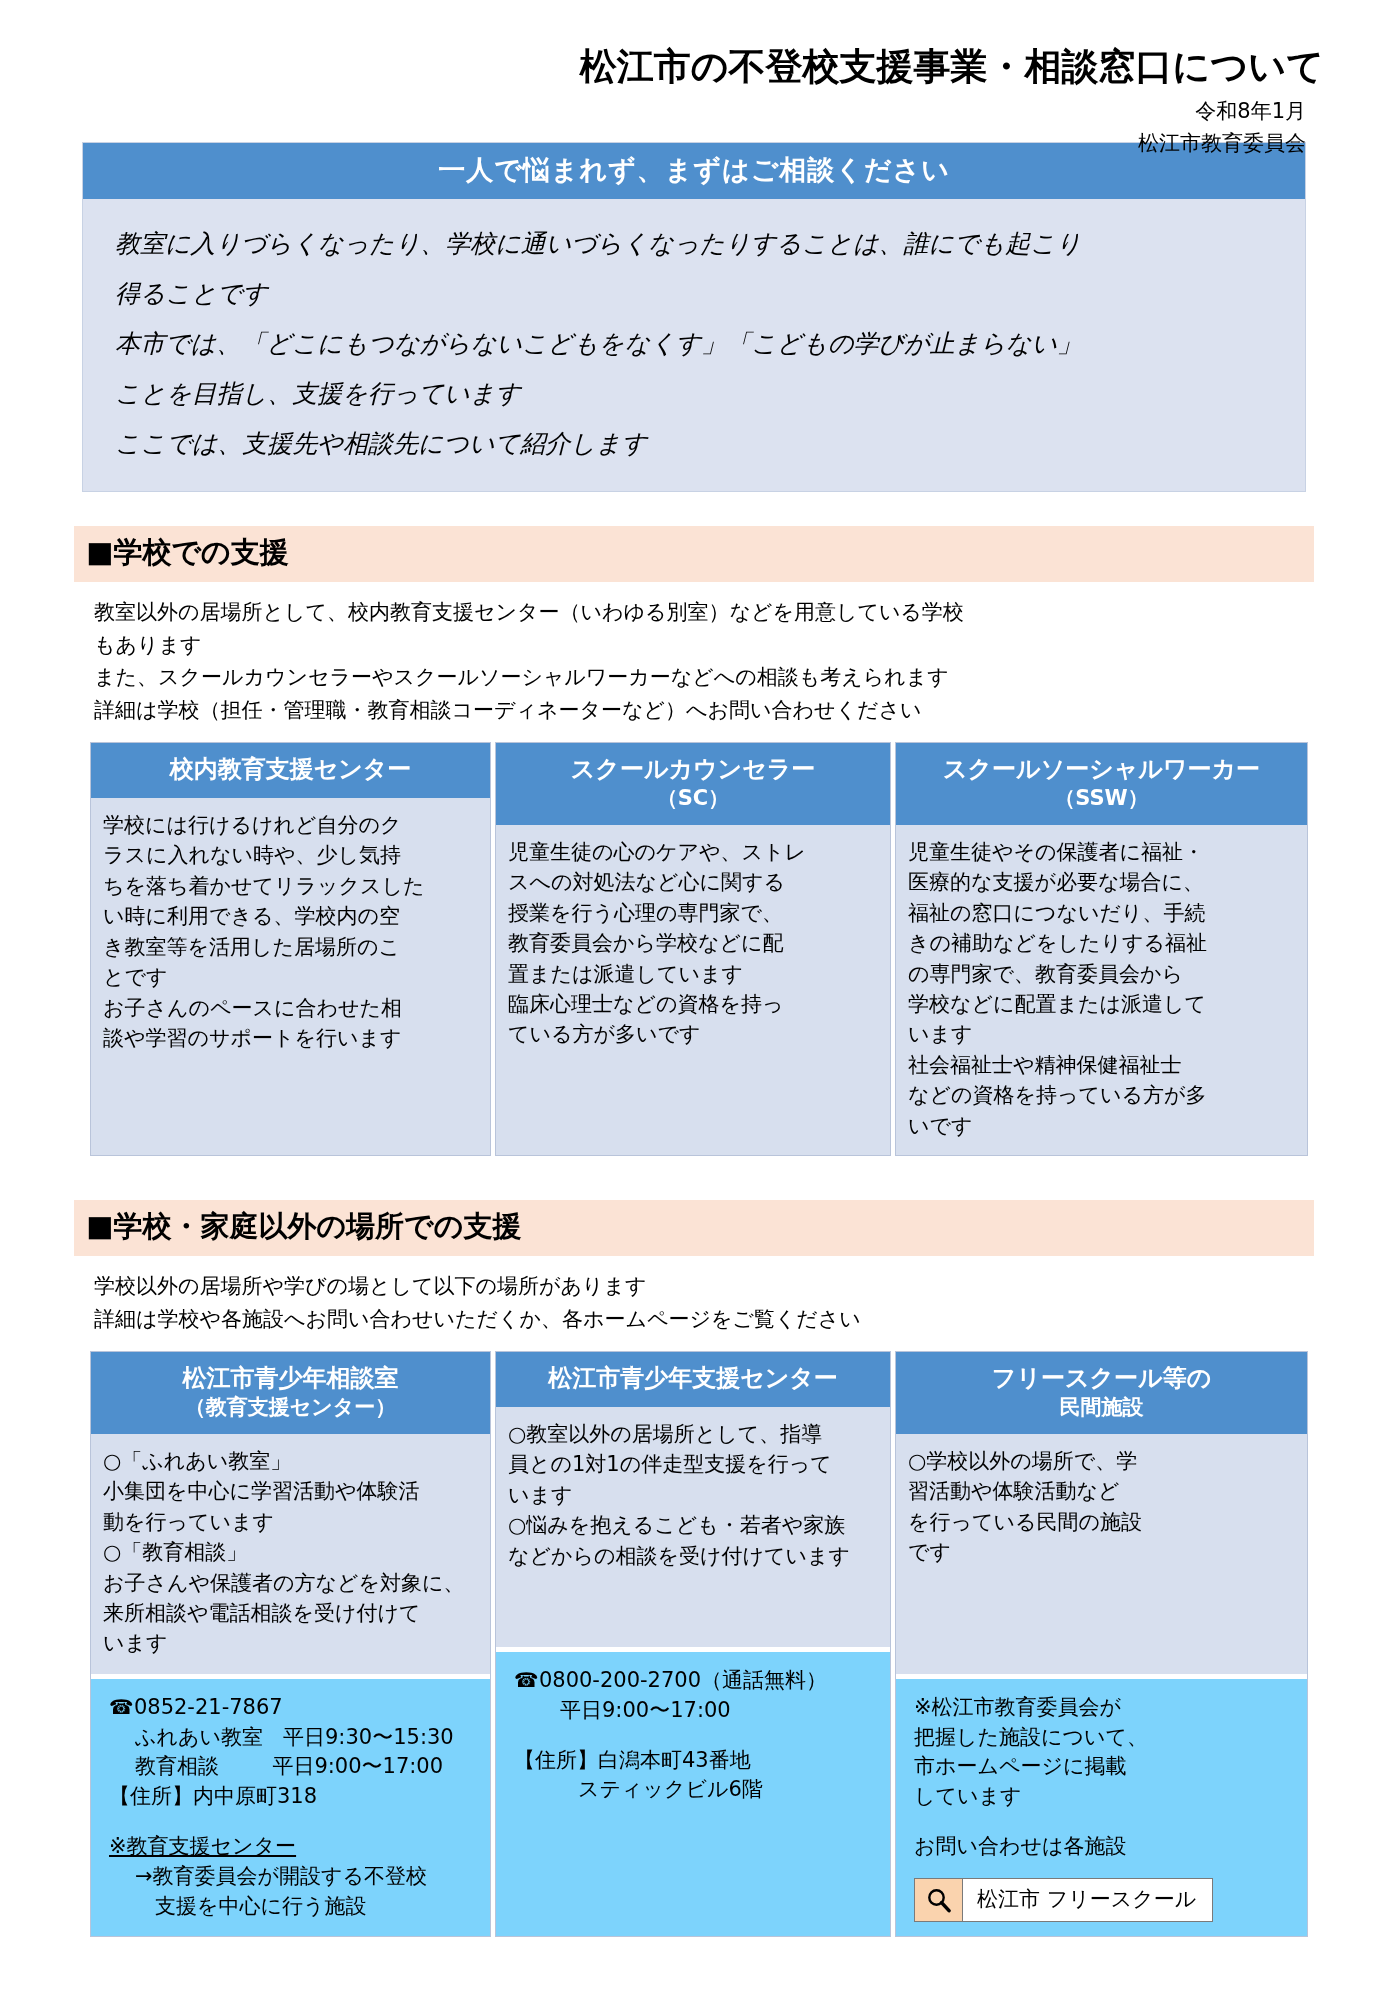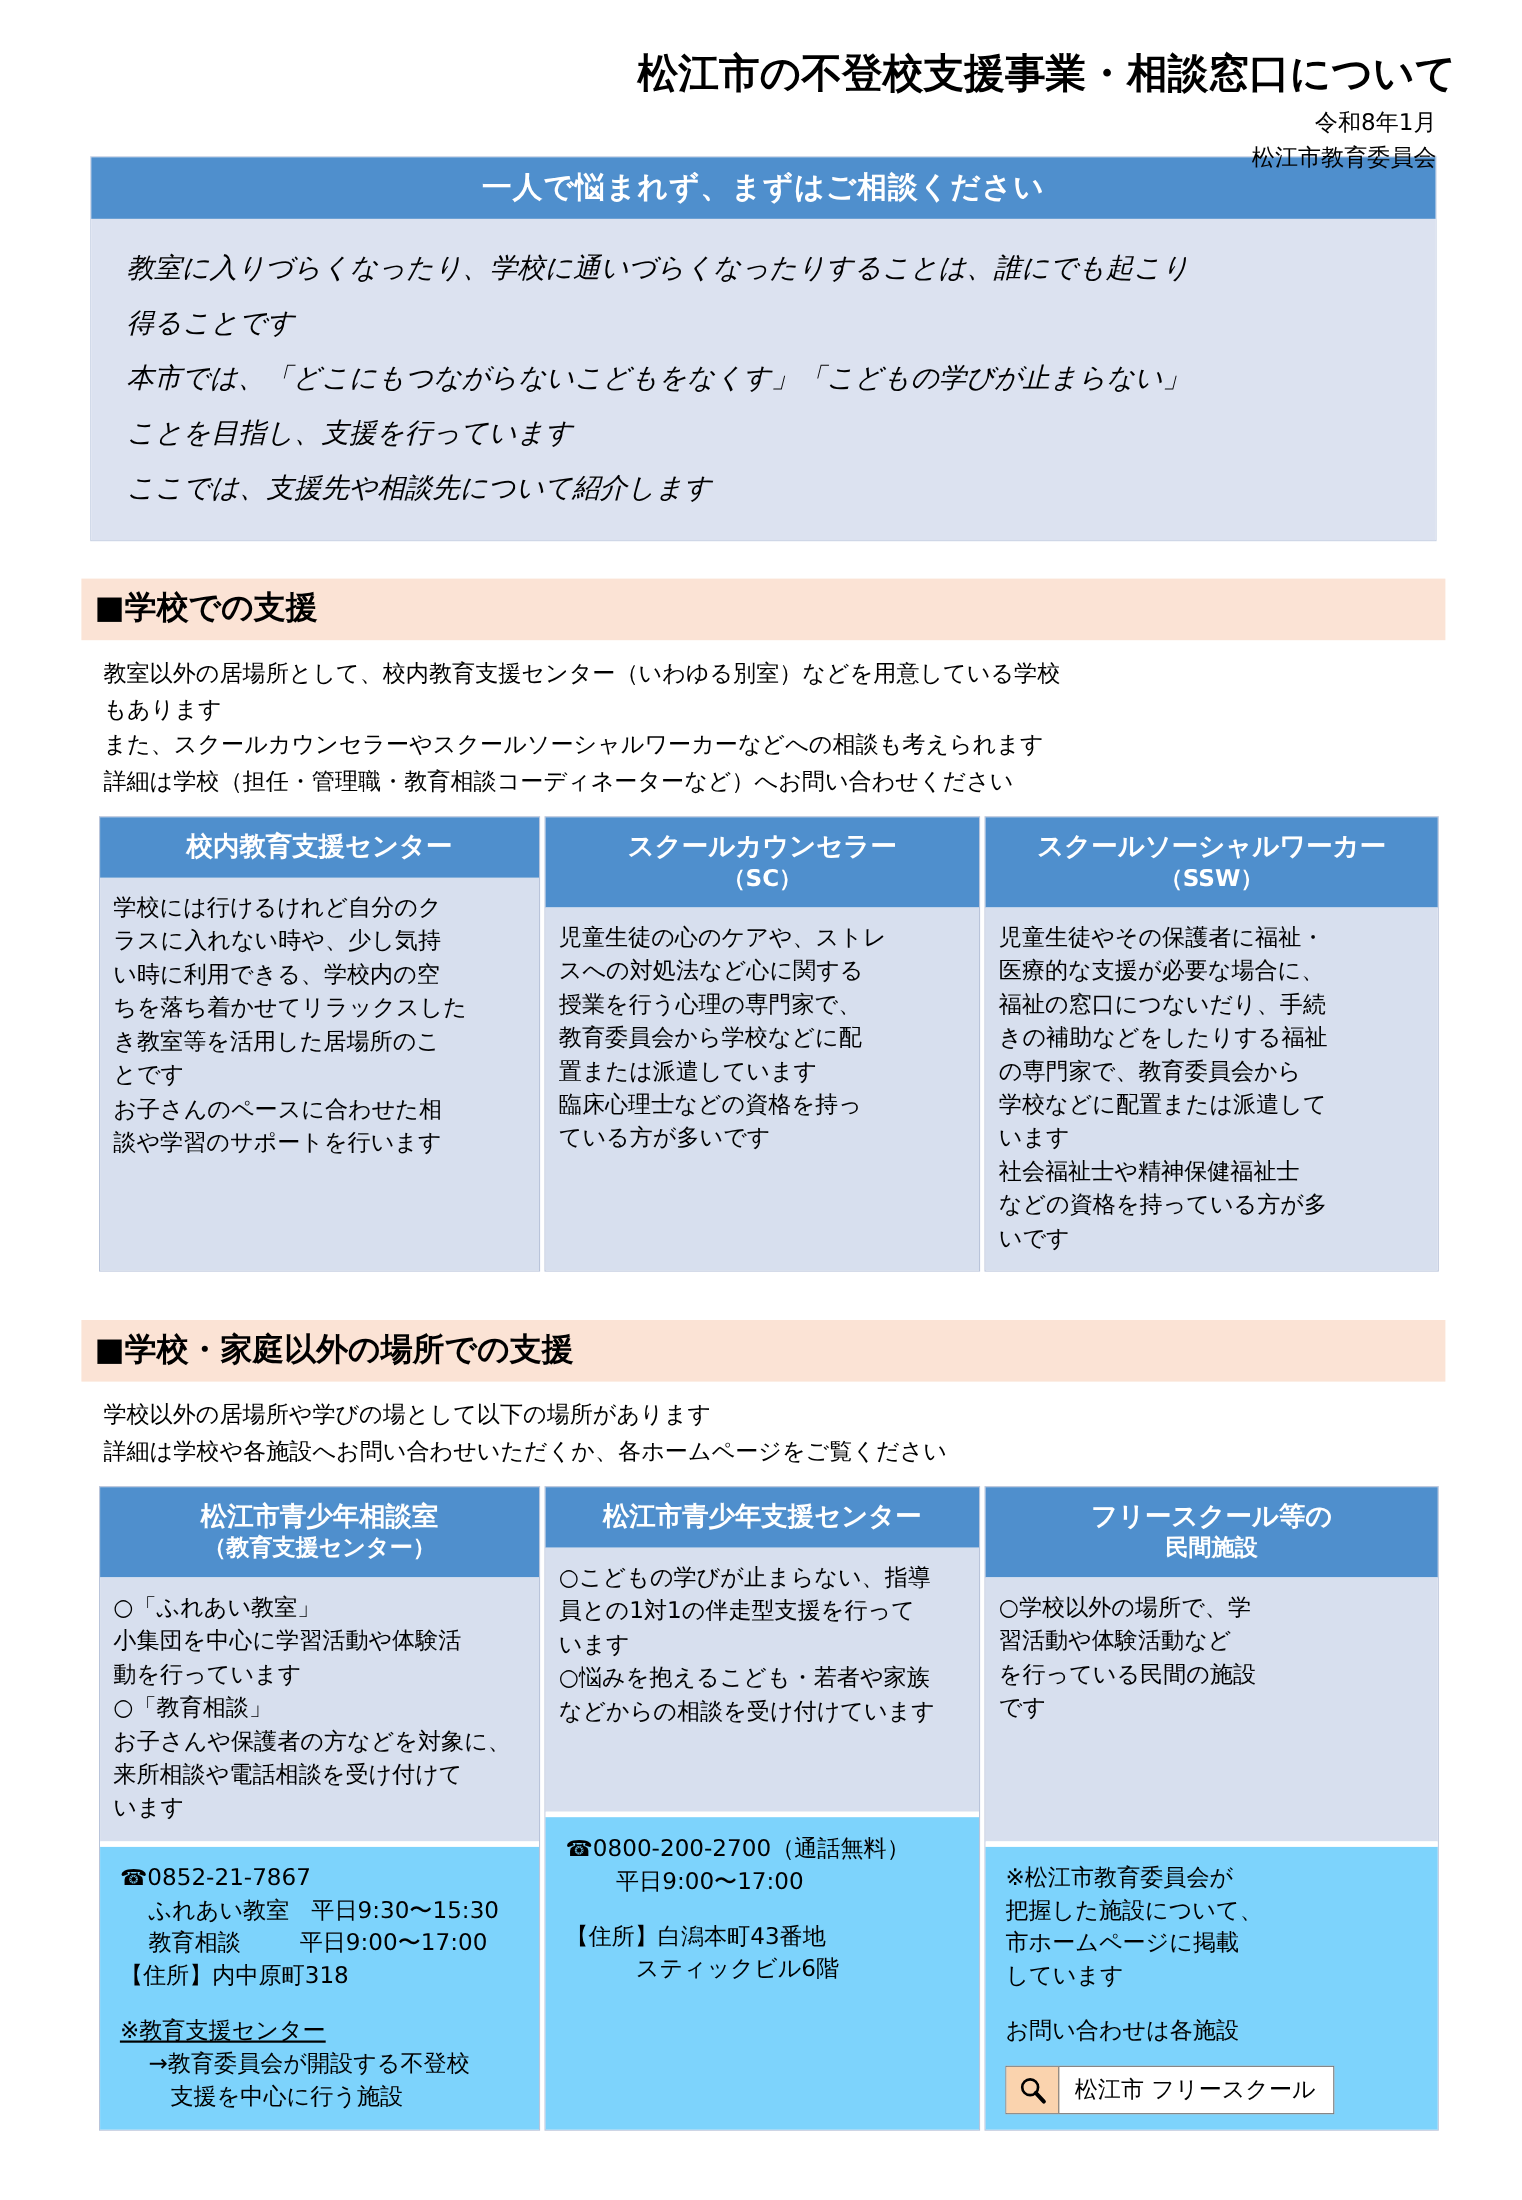--- a/index.html
+++ b/index.html
@@ -211,22 +211,22 @@
 
   <div class="tbl">
 
     <div class="col col-a">
       <div class="col-head">
         <span>校内教育支援センター</span>
       </div>
       <div class="col-body">
         <p>学校には行けるけれど自分のク</p>
         <p>ラスに入れない時や、少し気持</p>
+        <p>ちを落ち着かせてリラックスした</p>
         <p>い時に利用できる、学校内の空</p>
-        <p>ちを落ち着かせてリラックスした</p>
         <p>き教室等を活用した居場所のこ</p>
         <p>とです</p>
         <p>お子さんのペースに合わせた相</p>
         <p>談や学習のサポートを行います</p>
       </div>
     </div>
 
     <div class="col col-b">
       <div class="col-head">
         <span>スクールカウンセラー</span>
@@ -306,21 +306,21 @@
         <p class="indent1">→教育委員会が開設する不登校</p>
         <p class="indent2">支援を中心に行う施設</p>
       </div>
     </div>
 
     <div class="col col-b">
       <div class="col-head">
         <span>松江市青少年支援センター</span>
       </div>
       <div class="col-body upper">
-        <p>○こどもの学びが止まらない、指導</p>
+        <p>○教室以外の居場所として、指導</p>
         <p>員との1対1の伴走型支援を行って</p>
         <p>います</p>
         <p>○悩みを抱えるこども・若者や家族</p>
         <p>などからの相談を受け付けています</p>
       </div>
       <div class="col-divider"></div>
       <div class="col-contact">
         <p>
           <span class="tel-glyph">☎</span><span>0800-200-2700（通話無料）</span>
         </p>

